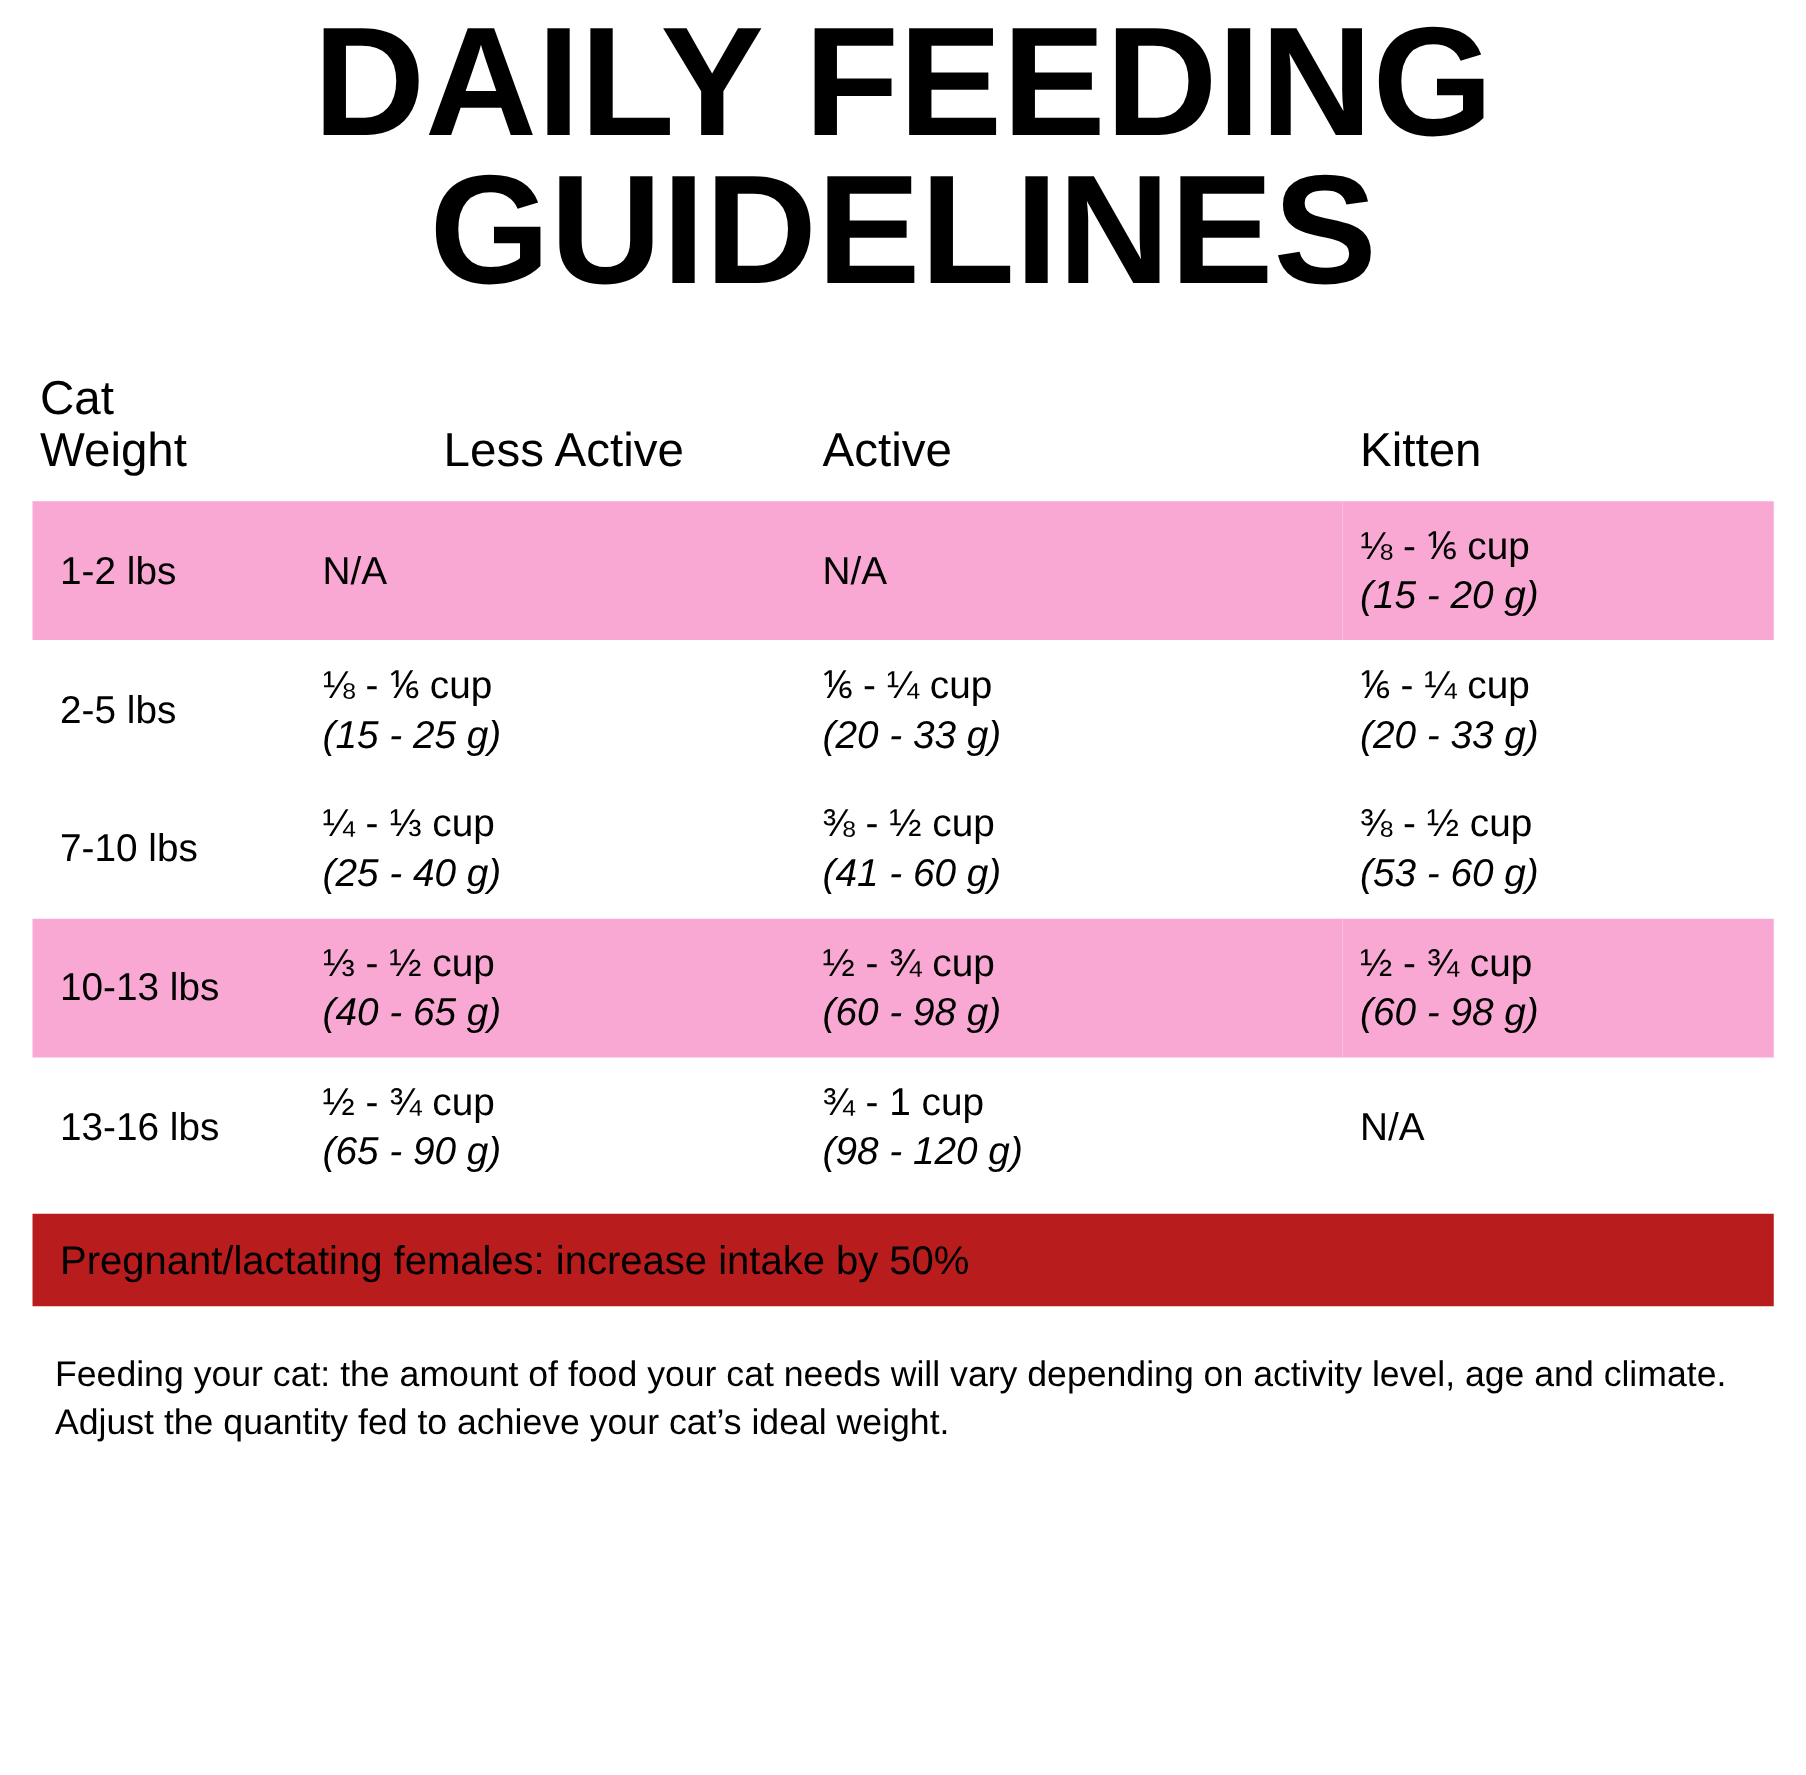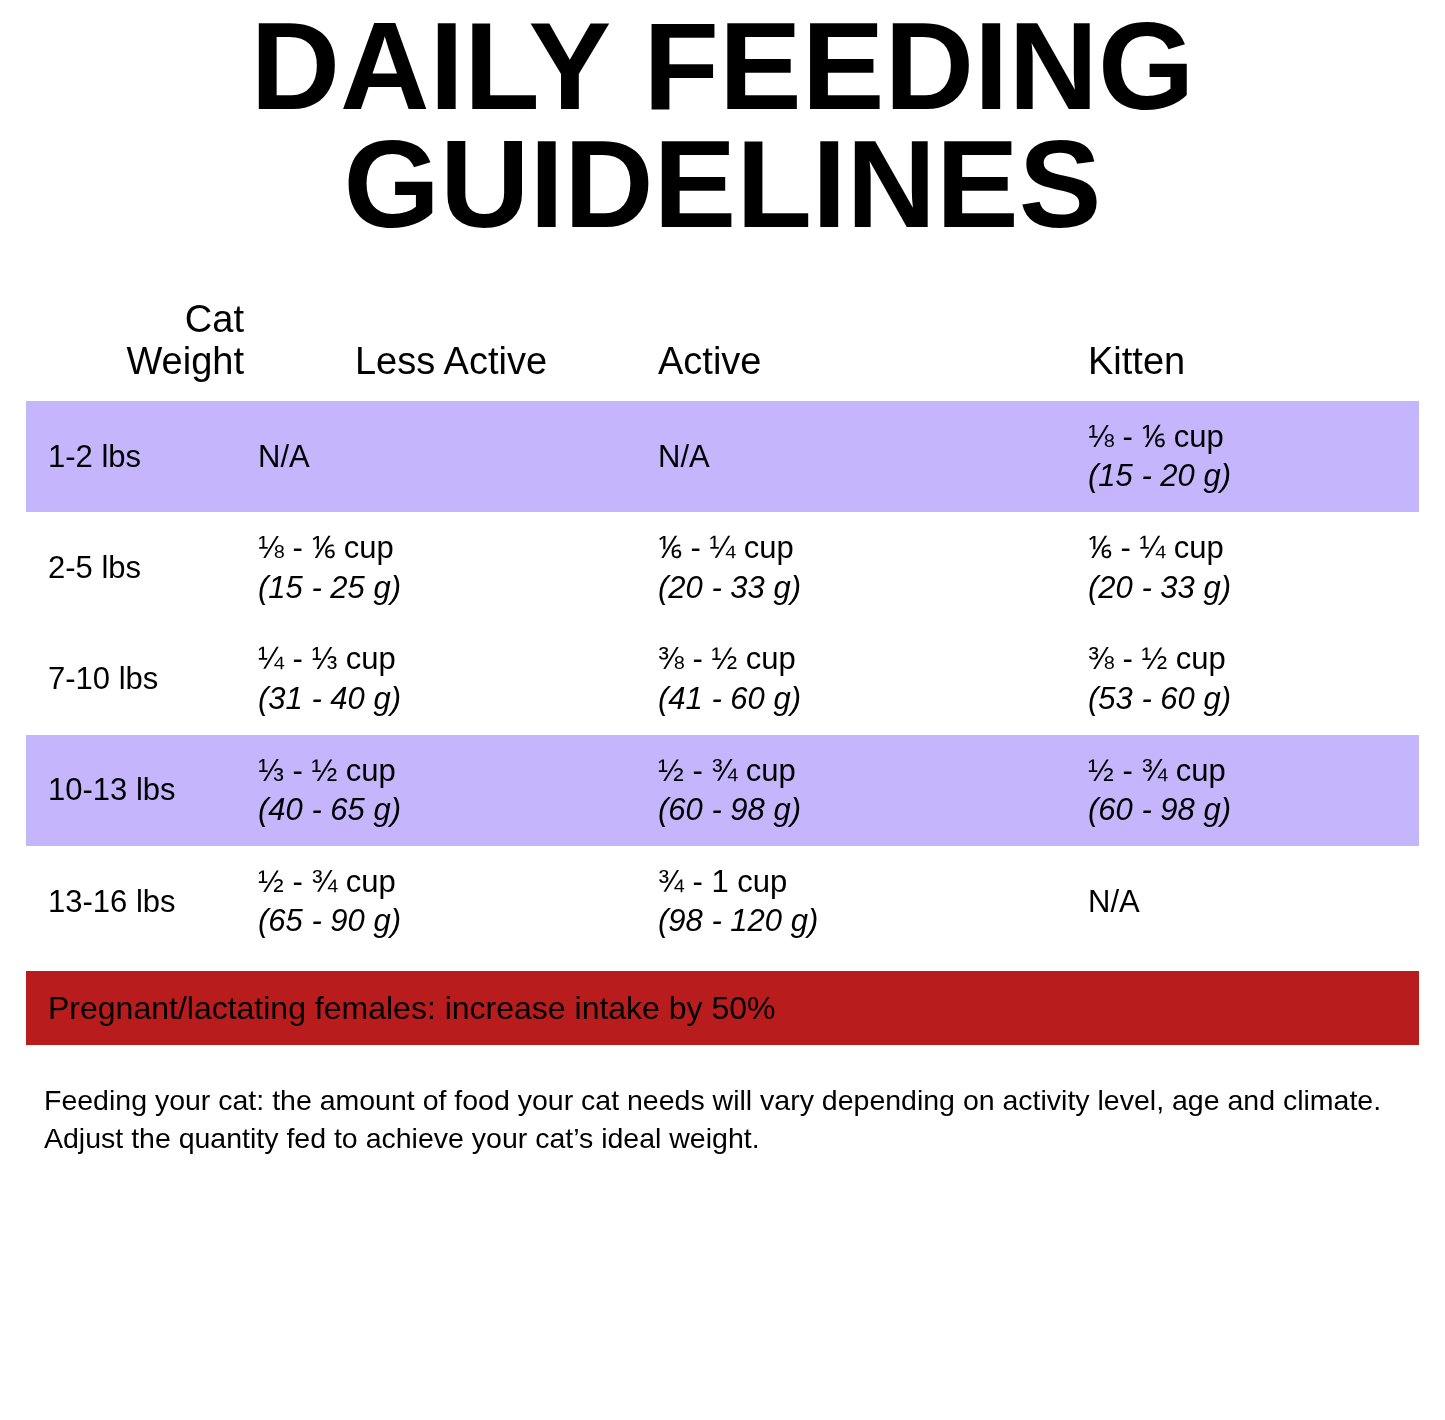--- a/index.html
+++ b/index.html
@@ -54,26 +54,26 @@
 
   .table thead th {
     text-align: left;
     font-weight: 400;
     font-size: 38px;
     line-height: 1.12;
     padding: 0 0 18px 0;
     vertical-align: bottom;
     color: #000;
   }
-  .table thead th.h0 { padding-left: 6px; text-align: right; }
+  .table thead th.h0 { padding-left: 6px; }
   .table thead th.h1 { padding-left: 14px; text-align: center; }
   .table thead th.h2 { padding-left: 14px; }
   .table thead th.h3 { padding-left: 14px; }
 
-  .table tbody tr.shaded { background: #c4b5fd; }
+  .table tbody tr.shaded { background: #f9a8d4; }
   .table tbody td {
     vertical-align: middle;
     font-size: 31px;
     line-height: 1.15;
     padding: 18px 0 18px 0;
     color: #000;
   }
   .table tbody td.weight {
     padding-left: 22px;
     font-size: 31px;
@@ -175,21 +175,21 @@
           <span class="cups">⅙ - ¼ cup</span>
           <span class="grams">(20 - 33 g)</span>
         </td>
       </tr>
 
 
       <tr>
         <td class="weight">7-10 lbs</td>
         <td class="amt">
           <span class="cups">¼ - ⅓ cup</span>
-          <span class="grams">(31 - 40 g)</span>
+          <span class="grams">(25 - 40 g)</span>
         </td>
         <td class="amt">
           <span class="cups">⅜ - ½ cup</span>
           <span class="grams">(41 - 60 g)</span>
         </td>
         <td class="amt">
           <span class="cups">⅜ - ½ cup</span>
           <span class="grams">(53 - 60 g)</span>
         </td>
       </tr>

